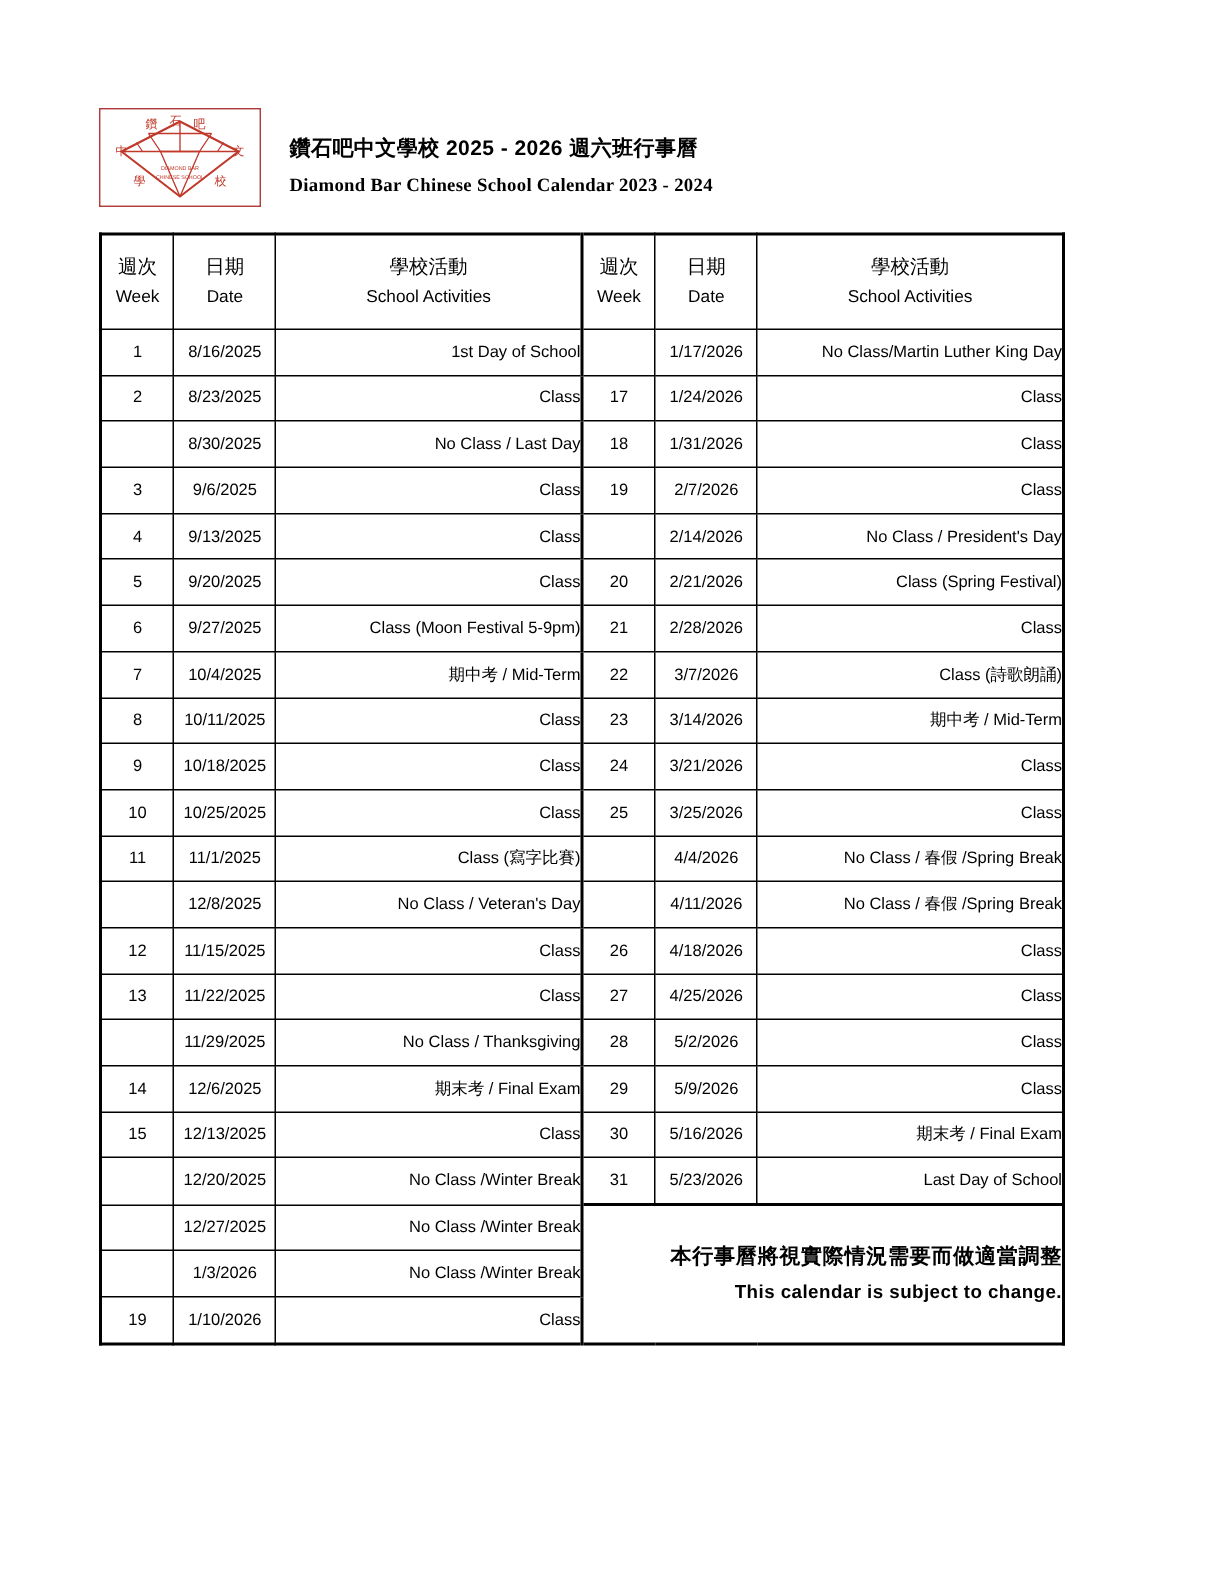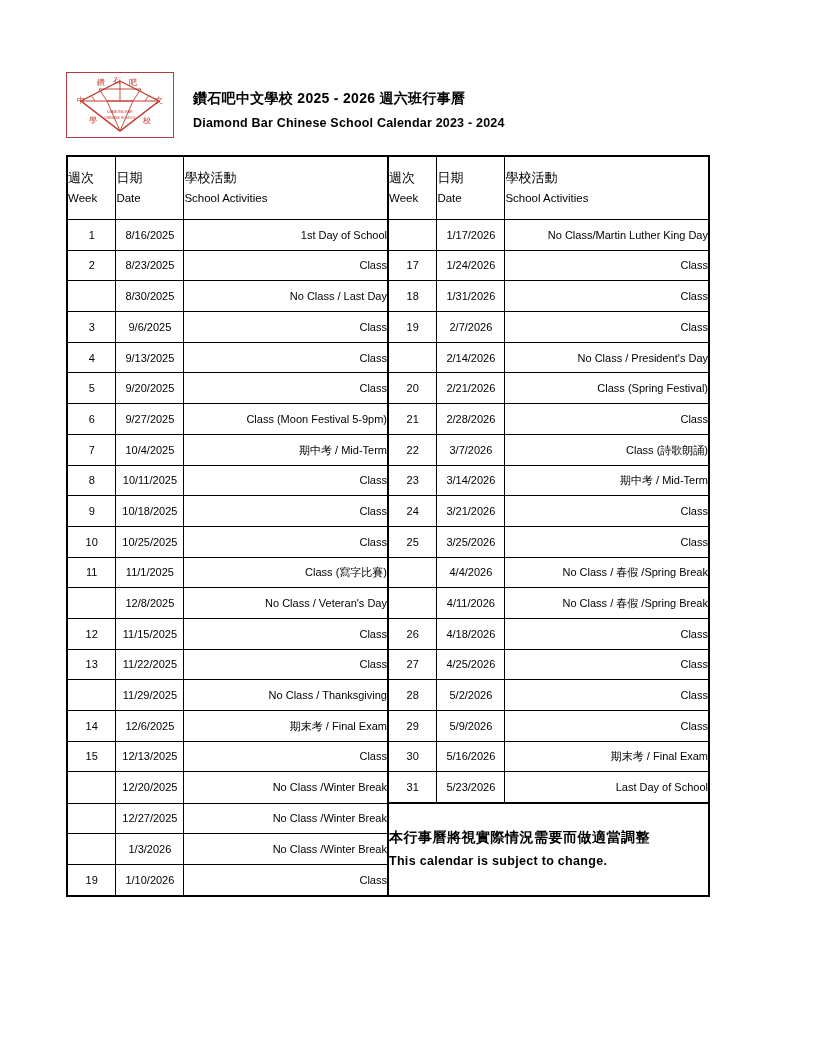--- a/index.html
+++ b/index.html
@@ -51,21 +51,21 @@
   .title-cn {
     font-family: "Liberation Sans", sans-serif;
     font-size: 14px;
     font-weight: bold;
     letter-spacing: 0.3px;
     color: #000;
     white-space: nowrap;
   }
   .title-en {
     margin-top: 8px;
-    font-family: Liberation Sans, sans-serif;
+    font-family: Liberation Serif, serif;
     font-size: 12.5px;
     font-weight: bold;
     letter-spacing: 0.2px;
     color: #000;
     white-space: nowrap;
   }
 
   
   .cal-wrap {
     position: absolute;
@@ -90,21 +90,21 @@
   col.c-week { width: 46px; }
   col.c-date { width: 64px; }
   col.c-act  { width: 192px; }
 
   
   table.cal {
     border: 2px solid #000;
   }
   .hdr-row td {
     height: 62px;
-    text-align: left;
+    text-align: center;
     border-bottom: 2px solid #000;
   }
   .hdr-cn {
     font-size: 13px;
     display: block;
     margin-bottom: 7px;
   }
   .hdr-en {
     font-size: 11.5px;
     display: block;
@@ -125,21 +125,21 @@
     text-align: right;
     padding-left: 5px;
     font-size: 10.5px;
   }
   
   .div-left {
     border-right: 2px solid #000 !important;
   }
 
   .note-cell {
-    text-align: left;
+    text-align: right;
     vertical-align: middle;
     border-top: 2px solid #000 !important;
   }
   .note-cn {
     display: block;
     font-size: 14px;
     font-weight: bold;
     margin-bottom: 10px;
     letter-spacing: 0.5px;
   }

